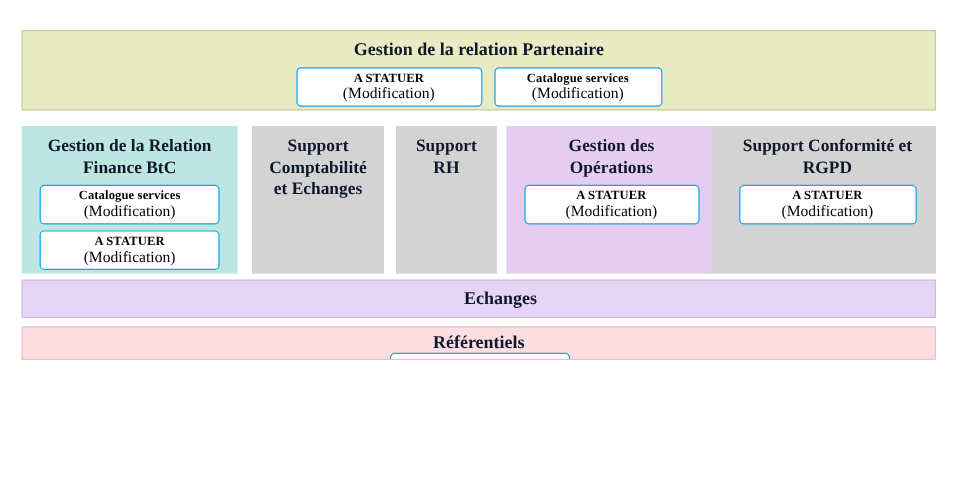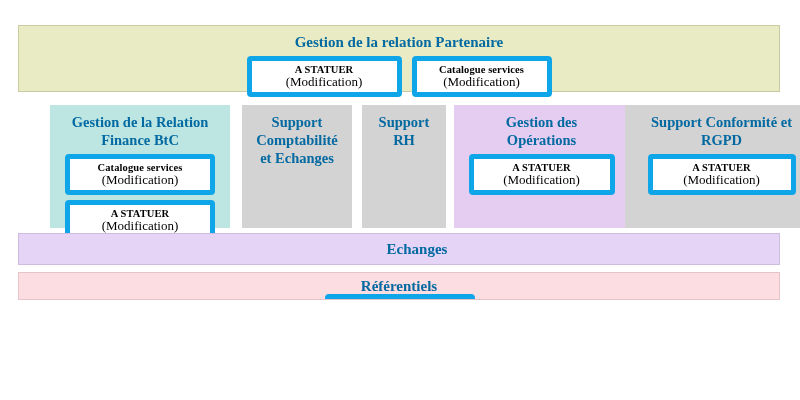--- a/index.html
+++ b/index.html
@@ -7,53 +7,52 @@
     width:800px;height:400px;background:#ffffff;overflow:hidden;
     font-family:"Liberation Serif", serif;
     color:#000000;
   }
   .canvas{position:relative;width:800px;height:400px;}
 
   
   .band{position:absolute;box-sizing:border-box;}
   .band-title{
     text-align:center;font-weight:bold;font-size:15px;line-height:19px;
-    color:#0369a1;
+    color:#0f172a;
   }
 
   
   #band-partenaire{
     left:18px;top:25px;width:762px;height:67px;
     background:#e9ebc4;border:1px solid #c9cba0;
   }
   #band-partenaire .band-title{padding-top:7px;font-size:15px;}
   .partner-boxes{
     display:flex;justify-content:center;gap:10px;margin-top:4px;
   }
 
   
   .leaf{
     box-sizing:border-box;
-    background:#ffffff;border:5px solid #0ea5e9;border-radius:4px;
+    background:#ffffff;border:1px solid #0ea5e9;border-radius:4px;
     text-align:center;padding:3px 6px 4px 6px;
   }
   .leaf .leaf-title{
     font-weight:bold;font-size:10.5px;line-height:12px;letter-spacing:.1px;
     white-space:nowrap;
   }
   .leaf .leaf-sub{
     font-size:13px;line-height:12px;font-weight:normal;white-space:nowrap;
   }
 
   
   #row-domains{position:absolute;left:18px;top:105px;width:762px;height:123px;}
   .domain{
     position:absolute;top:0;height:123px;box-sizing:border-box;
     padding:8px 8px 0 8px;
-    margin-left:32px;
   }
   .domain .band-title{font-size:14.5px;line-height:18px;}
   .domain .leaf{margin:5px auto 0 auto;}
 
   
   #band-echanges{
     left:18px;top:233px;width:762px;height:32px;
     background:#e6d4f7;border:1px solid #cdbcdd;padding-left:36px;
   }
   #band-echanges .band-title{line-height:31px;font-size:15px;}

